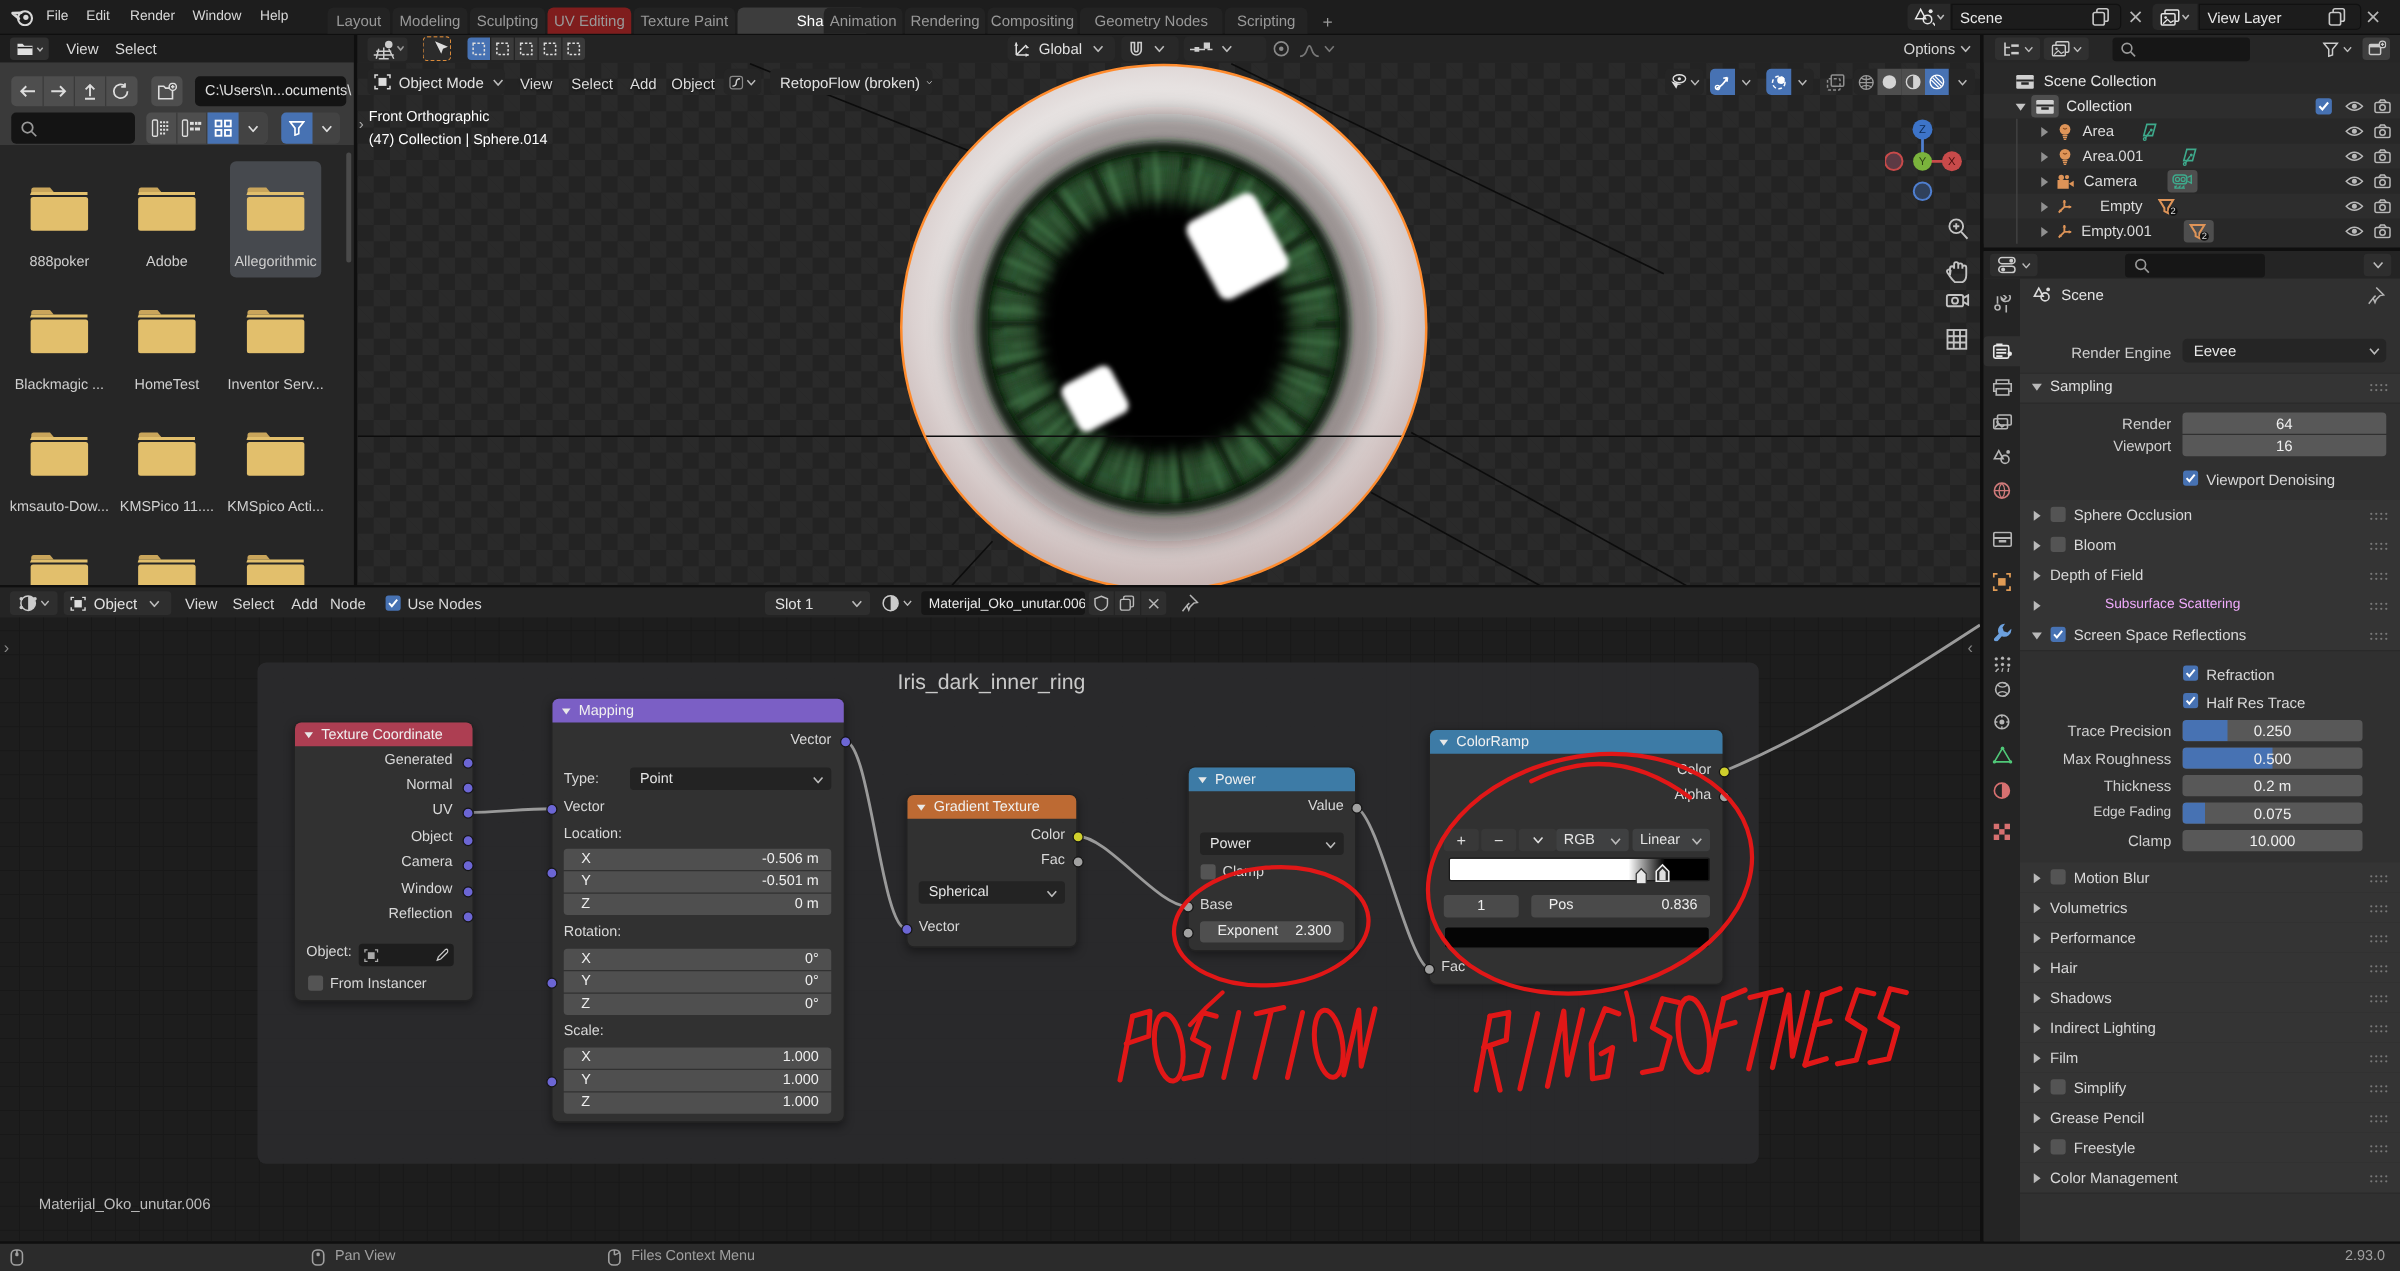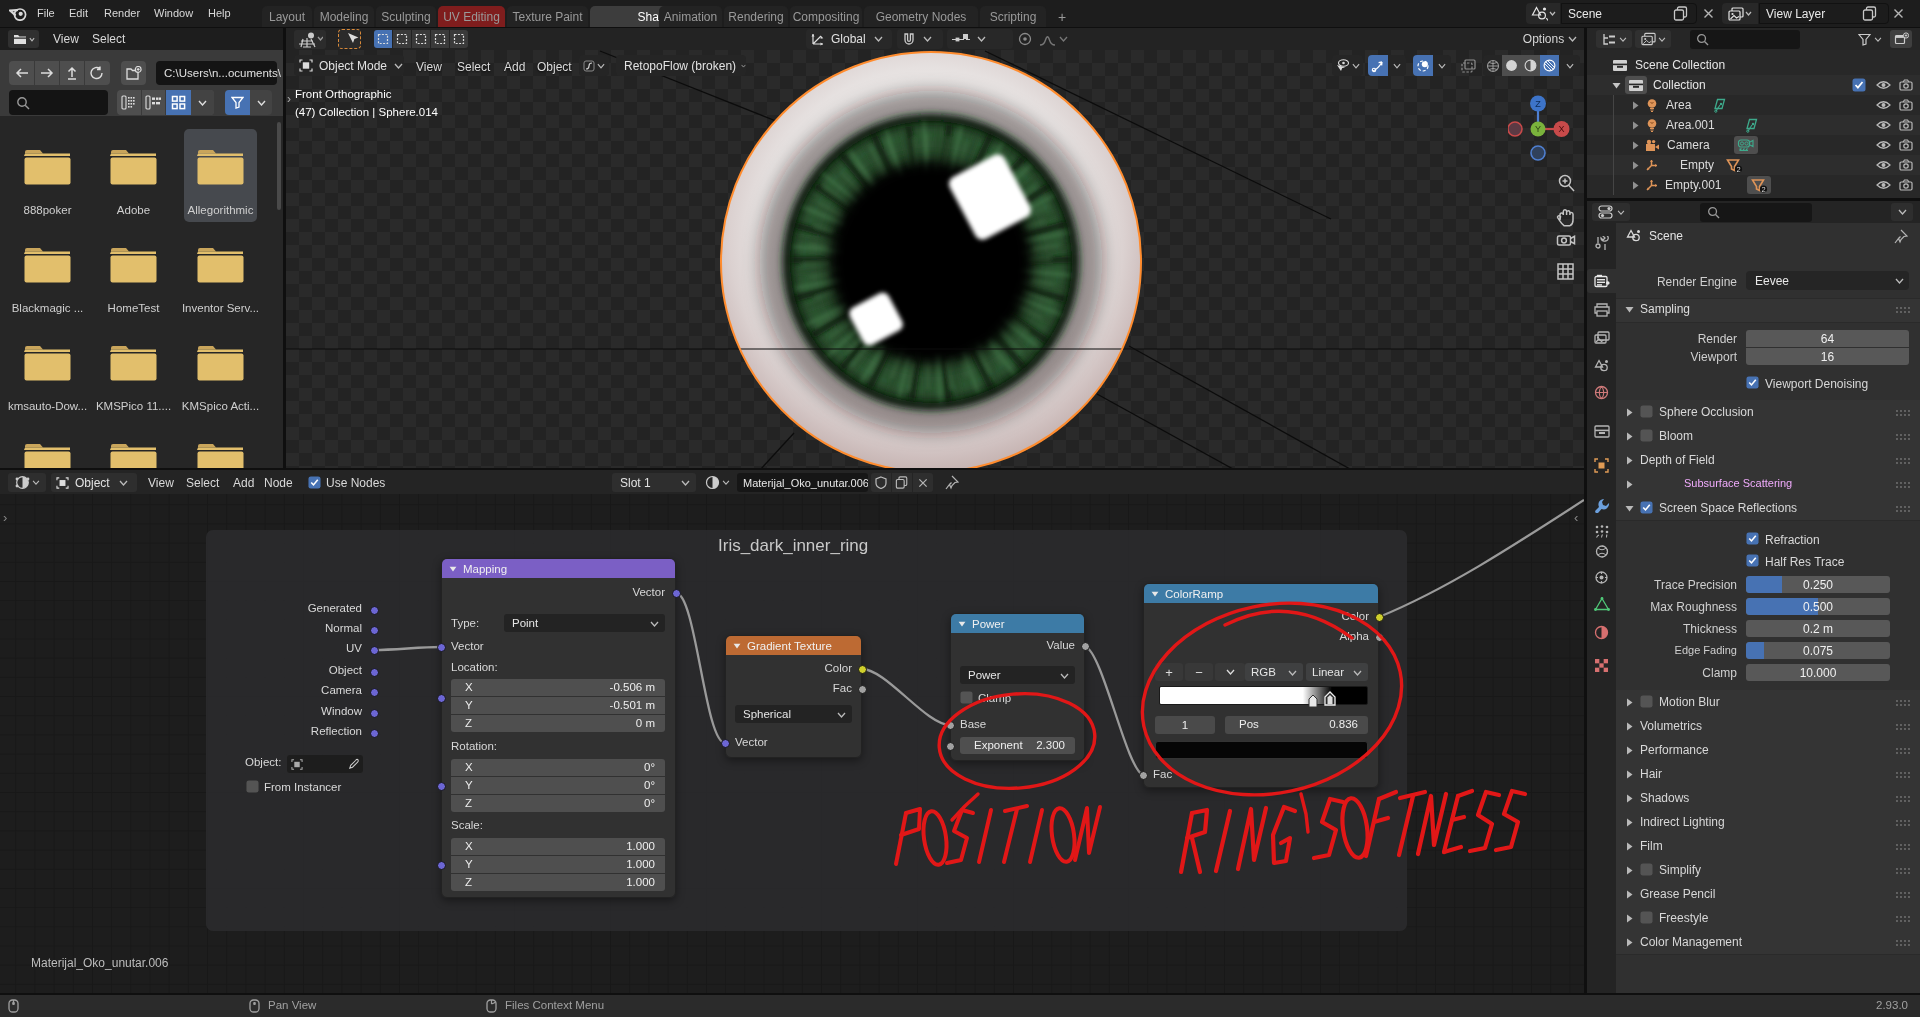--- a/index.html
+++ b/index.html
@@ -1535,20 +1535,28 @@
         <div class="txt" style="left:718px;top:42px;font-size:17px;color:#c9c9c9;">Iris_dark_inner_ring</div>
         <svg class="abs" style="left:0;top:0" width="1584" height="499" viewBox="0 0 1584 499">
 <g fill="none" stroke="#9a9a9a" stroke-width="2.3">
 <path d="M374,156 C 396,156 419,153 441,153"></path>
 <path d="M676,99 C 696,99 705,249 725,249"></path>
 <path d="M862,175 C 886,175 926,231 950,231"></path>
 <path d="M1085,152 C 1103,159 1126,274 1143,281"></path>
 <path d="M1379,123 C 1445,96 1510,54 1584,6"></path>
 </g>
         </svg>
+        <div class="abs" style="left:235px;top:83px;width:144px;height:224px;background:rgba(50,50,50,0.97);border-radius:6px;border:1px solid #222;box-shadow:0 3px 8px rgba(0,0,0,0.4);box-sizing:border-box;">
+          <div class="vcen" style="width:100%;height:19px;background:#ad3e52;border-radius:5px 5px 0 0;">
+            <svg style="margin-left:7px" width="8" height="6" viewBox="0 0 9 7">
+              <path d="M0.5,1 h8 L4.5,6.5 Z" fill="#e8e8e8"></path>
+            </svg>
+            <span style="margin-left:6px;color:#f0f0f0;font-size:11.5px;">Texture Coordinate</span>
+          </div>
+        </div>
         <div class="txt" style="left:202px;top:108px;width:160px;text-align:right;color:#d8d8d8;font-size:11.5px;">Generated</div>
         <div class="abs" style="left:370px;top:112px;width:9px;height:9px;border-radius:50%;background:#6c66d4;border:1px solid #151515;box-sizing:border-box;"></div>
         <div class="txt" style="left:202px;top:128px;width:160px;text-align:right;color:#d8d8d8;font-size:11.5px;">Normal</div>
         <div class="abs" style="left:370px;top:132px;width:9px;height:9px;border-radius:50%;background:#6c66d4;border:1px solid #151515;box-sizing:border-box;"></div>
         <div class="txt" style="left:202px;top:148px;width:160px;text-align:right;color:#d8d8d8;font-size:11.5px;">UV</div>
         <div class="abs" style="left:370px;top:152px;width:9px;height:9px;border-radius:50%;background:#6c66d4;border:1px solid #151515;box-sizing:border-box;"></div>
         <div class="txt" style="left:202px;top:170px;width:160px;text-align:right;color:#d8d8d8;font-size:11.5px;">Object</div>
         <div class="abs" style="left:370px;top:174px;width:9px;height:9px;border-radius:50%;background:#6c66d4;border:1px solid #151515;box-sizing:border-box;"></div>
         <div class="txt" style="left:202px;top:190px;width:160px;text-align:right;color:#d8d8d8;font-size:11.5px;">Camera</div>
         <div class="abs" style="left:370px;top:194px;width:9px;height:9px;border-radius:50%;background:#6c66d4;border:1px solid #151515;box-sizing:border-box;"></div>

